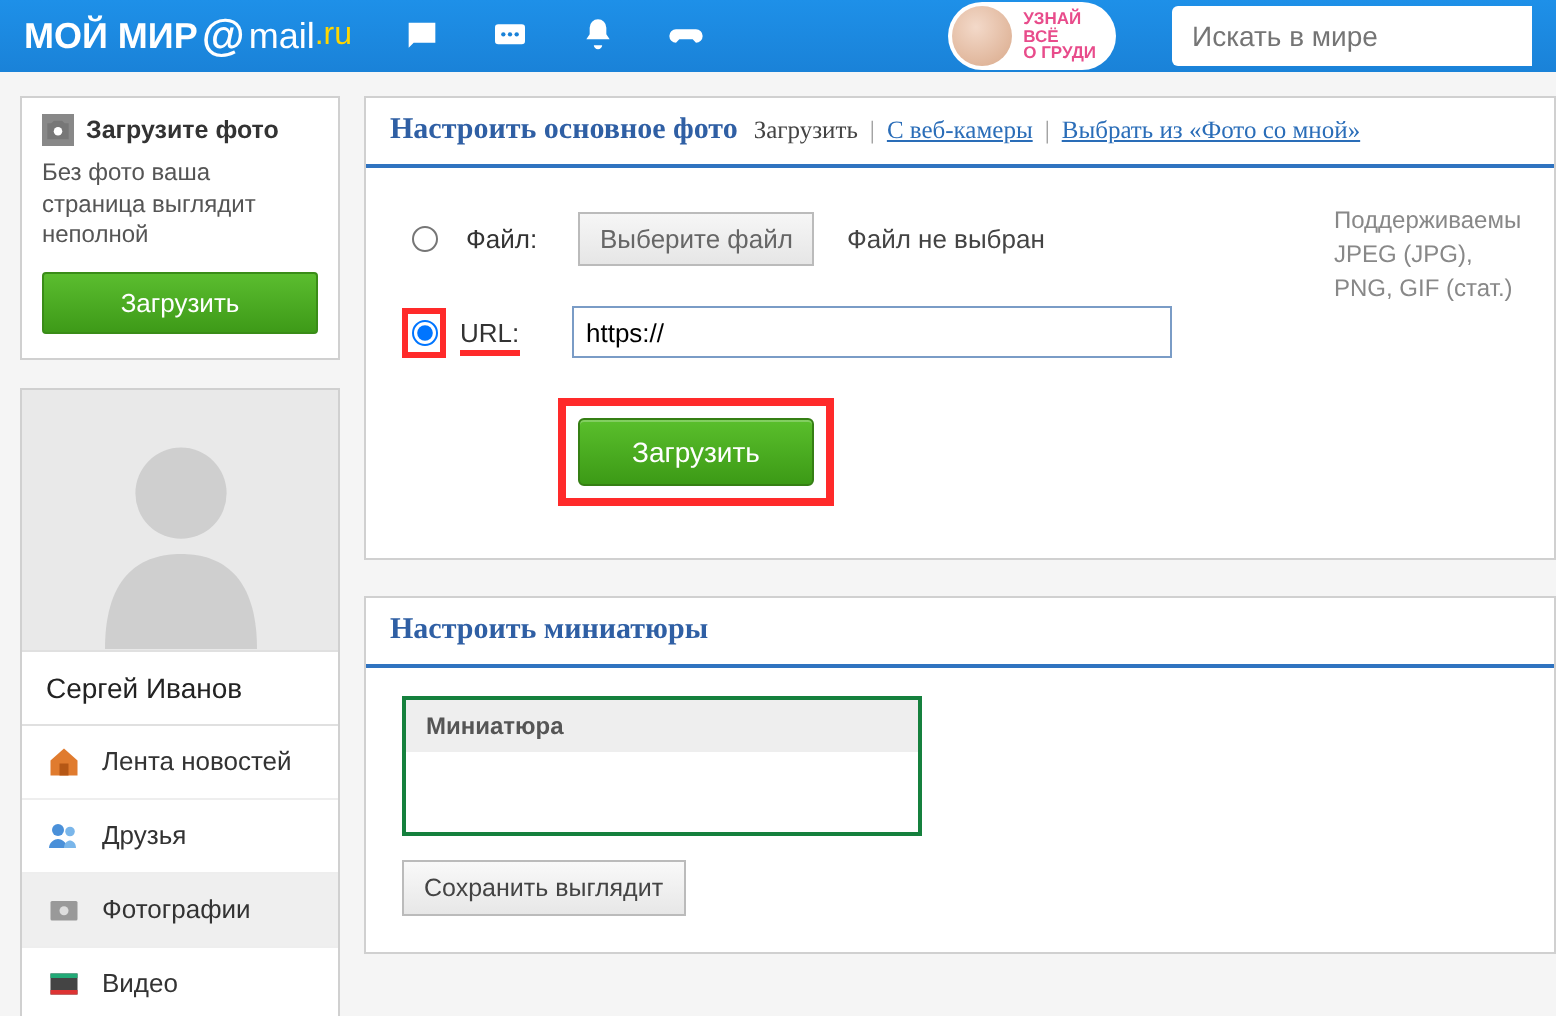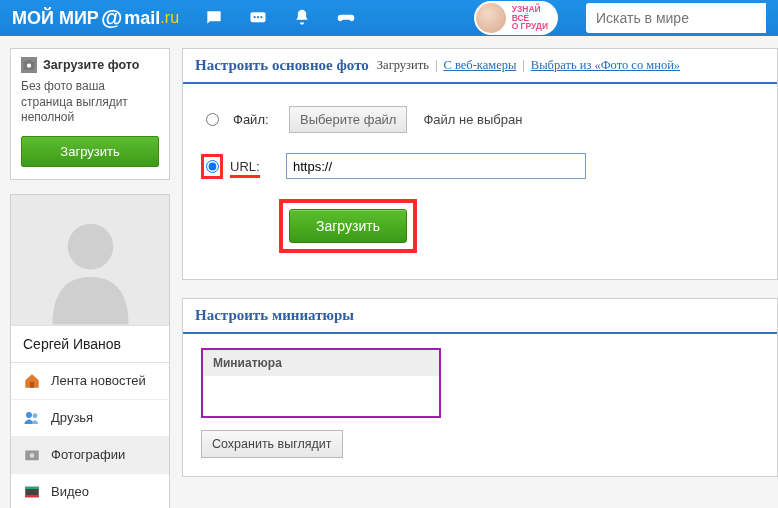--- a/index.html
+++ b/index.html
@@ -8,21 +8,21 @@
   
   .header {
     height: 36px;
     background: linear-gradient(#1e90e8, #1a82d8);
     display: flex; align-items: center;
     padding: 0 12px;
     gap: 18px;
   }
   .logo { display: flex; align-items: center; color: #fff; font-weight: bold; font-size: 18px; }
   .logo-at { font-size: 22px; margin: 0 2px; }
-  .logo-mail { font-weight: bold; }
+  .logo-mail { font-weight: normal; }
   .logo-ru { color: #ffd600; font-weight: normal; font-size: 16px; }
   .hnav { display: flex; gap: 22px; margin-left: 6px; }
   .hnav-icon { width: 22px; height: 22px; display:flex; align-items:center; justify-content:center; color:#fff; font-size:18px; cursor:pointer;}
   .badge-ad {
     display:flex; align-items:center; background:#fff; border-radius: 18px;
     height: 34px; padding: 2px 10px 2px 2px; margin-left: auto;
     gap:6px;
   }
   .badge-ad .circle { width:30px;height:30px;border-radius:50%; background: radial-gradient(circle at 40% 35%, #f3d9c9, #d9a98a);}
   .badge-ad .txt { font-size:8.5px; color:#e84c8b; line-height:1; text-align:left; font-weight:bold;}
@@ -104,21 +104,21 @@
     border:1px solid #357f14; color:#fff; font-size:14px;
     padding: 8px 26px; border-radius:3px; cursor:pointer;
     box-shadow: inset 0 1px 0 rgba(255,255,255,.25);
   }
   .support-note {
     position:absolute; right:12px; top:18px; width:98px;
     font-size:12px; color:#888; line-height:1.4;
   }
 
   .thumb-panel .panel-body { padding: 0 18px 18px;}
-  .thumb-box { border:2px solid #a21caf; width:240px; margin-top:14px;}
+  .thumb-box { border:2px solid #15803d; width:260px; margin-top:14px;}
   .thumb-box-hd { background:#eee; padding:6px 10px; font-size:12px; font-weight:bold; color:#555;}
   .thumb-box-body { height:40px;}
   .save-btn {
     margin-top:12px;
     border:1px solid #bbb; background:linear-gradient(#f9f9f9,#e7e7e7);
     padding:6px 10px; font-size:12.5px; color:#444; cursor:pointer;
   }
 </style>
 </head>
 <body>
@@ -234,20 +234,24 @@
     <div class="panel">
       <div class="panel-hd">
         <span class="title">Настроить основное фото</span>
         <span class="links">
           <span class="cur">Загрузить</span> |
           <a>С веб-камеры</a> |
           <a>Выбрать из «Фото со мной»</a>
         </span>
       </div>
       <div class="panel-body">
+        <div class="support-note">
+          <span>Поддерживаемы</span><br>
+          <span>JPEG (JPG), PNG, GIF (стат.)</span>
+        </div>
 
         <div class="form-row">
           <span class="radio-wrap">
               <input type="radio" name="src" style="">
             </span>
           <label>Файл:</label>
           <button class="file-btn">Выберите файл</button>
           <span class="file-status">Файл не выбран</span>
         </div>
 

